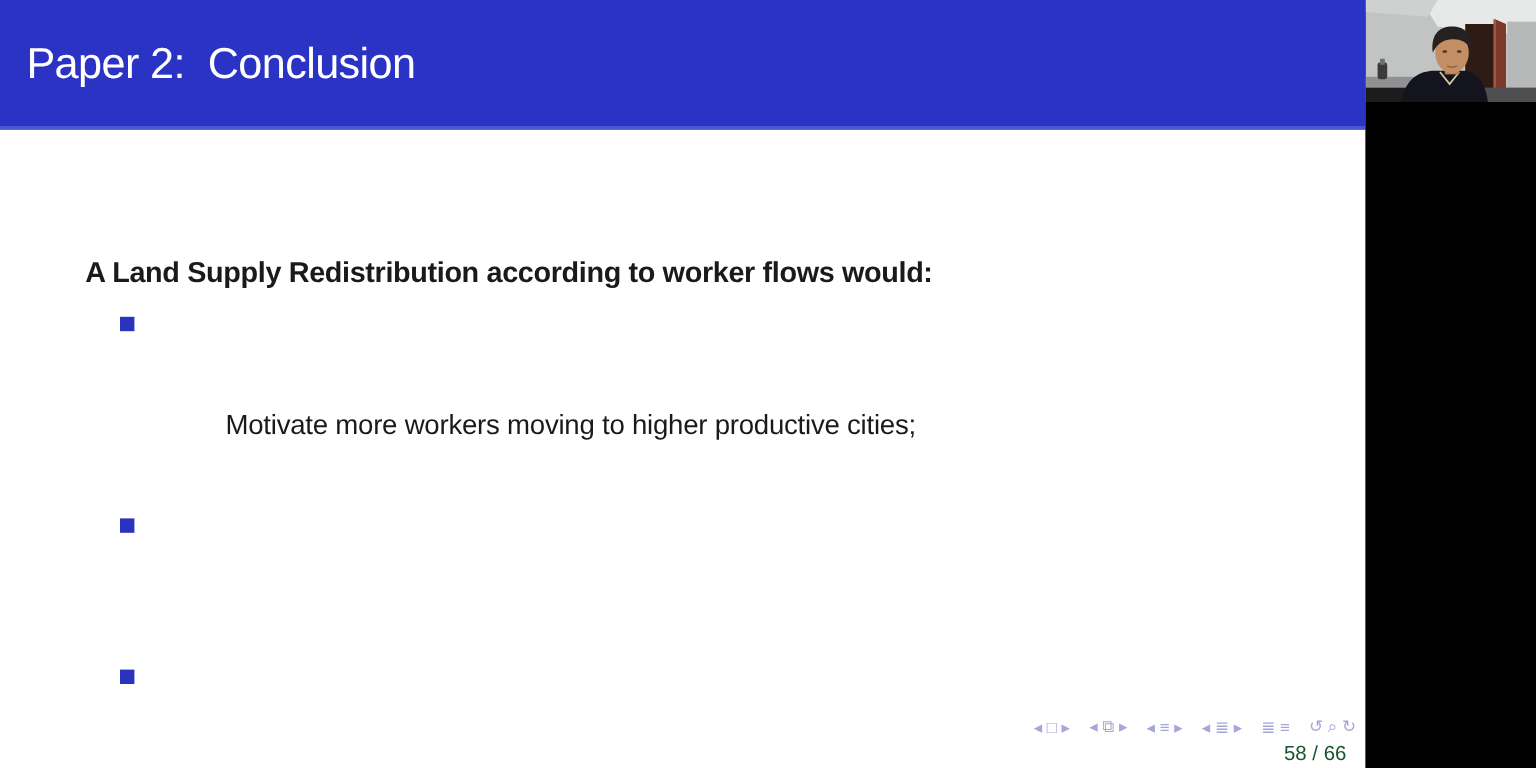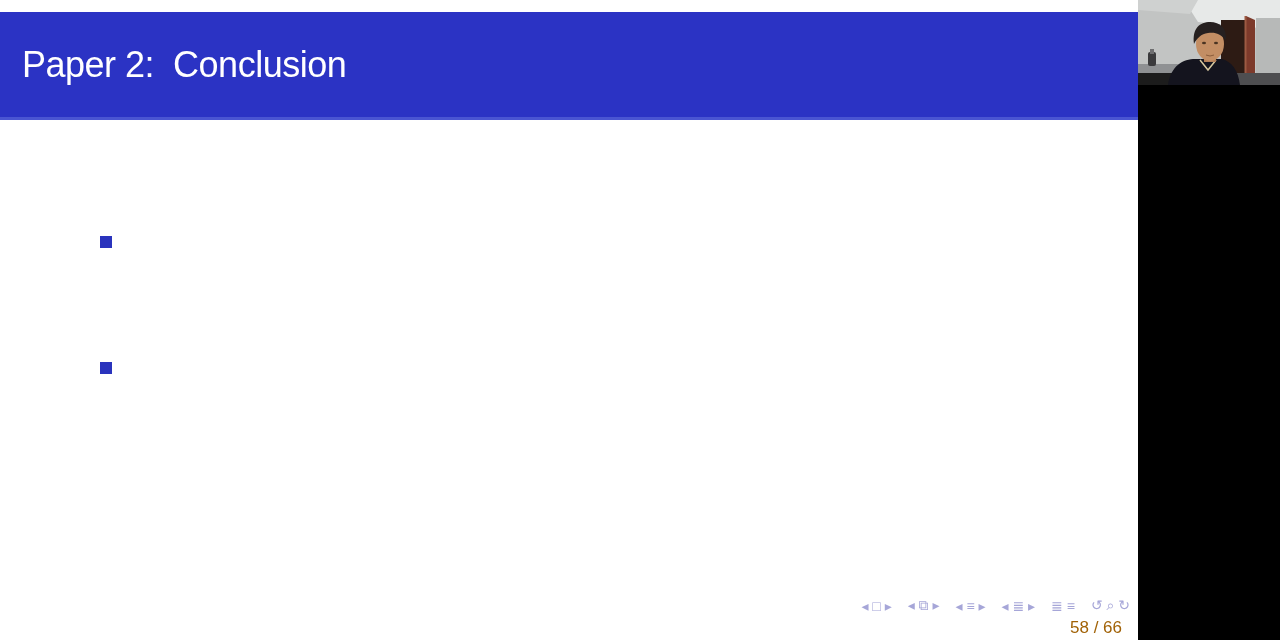--- a/index.html
+++ b/index.html
@@ -9,21 +9,21 @@
     position: relative; width: 1280px; height: 640px;
     background: #000; overflow: hidden;
   }
 
   
   .slide {
     position: absolute; left: 0; top: 0; width: 1138px; height: 640px;
     background: #ffffff;
   }
   .slide-header {
-    position: absolute; left: 0; top: 12px; width: 100%; height: 108px;
+    position: absolute; left: 0; top: 0; width: 100%; height: 108px;
     background: #2b33c4; border-bottom: 3px solid #4a55d2;
     box-sizing: border-box;
   }
   .slide-title {
     position: absolute; left: 22px; top: 33px;
     font-size: 36px; line-height: 40px; color: #ffffff;
     white-space: pre; letter-spacing: -0.5px;
   }
 
   .slide-body {
@@ -46,21 +46,21 @@
 
   
   .nav {
     position: absolute; right: 8px; top: 597px;
     display: flex; gap: 16px; align-items: center;
     font-size: 14px; color: #a6a6d8; user-select: none;
   }
   .nav span { white-space: pre; }
   .pagenum {
     position: absolute; right: 16px; bottom: 2px;
-    font-size: 17px; color: #a16207;
+    font-size: 17px; color: #14532d;
   }
 
   
   .video-col {
     position: absolute; left: 1138px; top: 0; width: 142px; height: 640px;
     background: #000000;
   }
   .webcam { position: absolute; left: 0; top: 0; width: 142px; height: 85px; }
   .webcam svg { display: block; }
 </style>
@@ -69,22 +69,27 @@
 
 <div class="stage">
 
   <div class="slide">
 
     <div class="slide-header">
       <div class="slide-title">Paper 2:  Conclusion</div>
     </div>
 
     <div class="slide-body">
+      <div class="heading">A Land Supply Redistribution according to worker flows would:</div>
 
       <ul class="bullets">
+        <li>
+          <span class="sq"></span>
+          <span>Motivate more workers moving to higher productive cities;</span>
+        </li>
         <li>
           <span class="sq"></span>
         </li>
         <li>
           <span class="sq"></span>
           
         </li>
 
       </ul>
 

